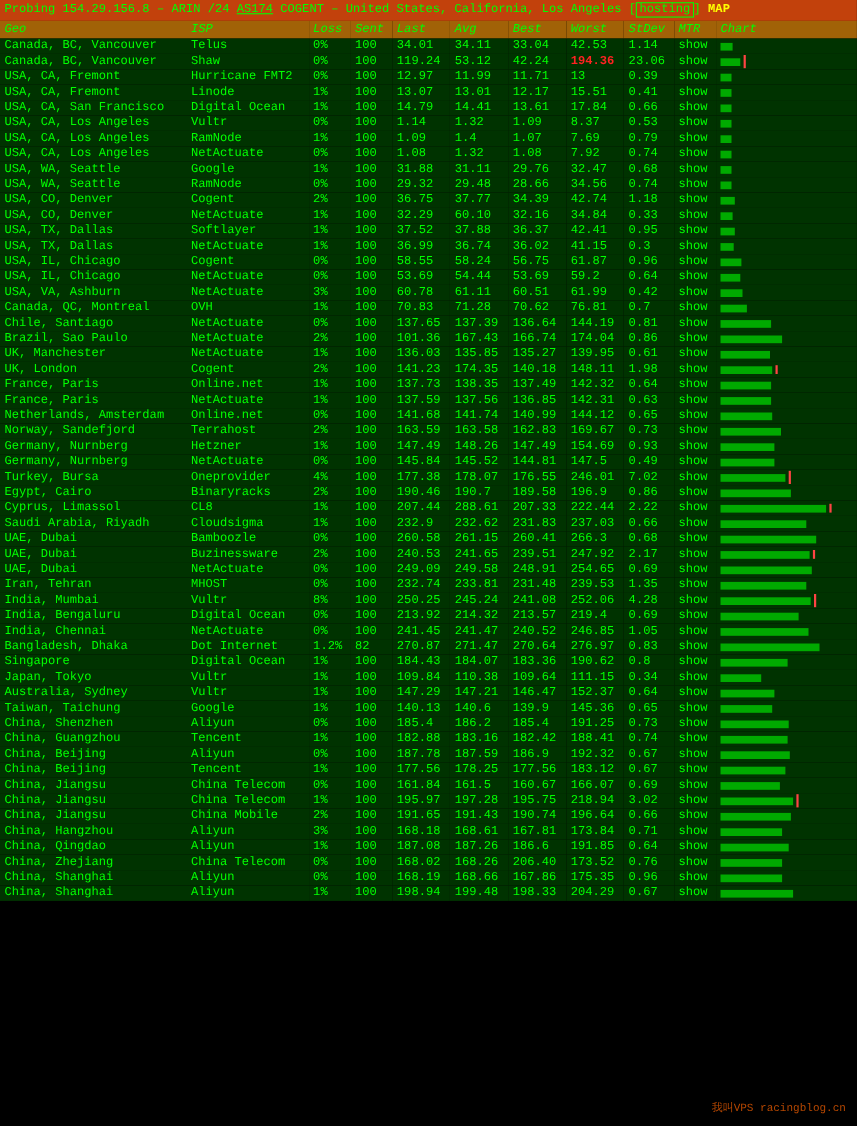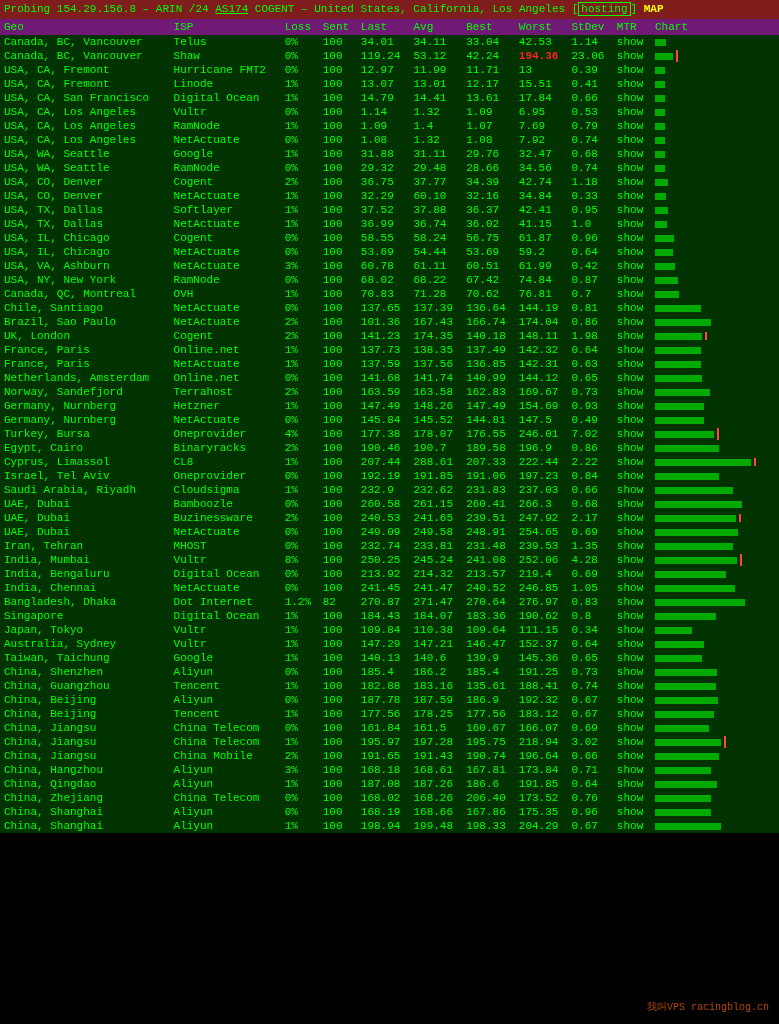--- a/index.html
+++ b/index.html
@@ -5,21 +5,21 @@
     * { margin: 0; padding: 0; box-sizing: border-box; }
     body {
       background: #000;
       color: #00ff00;
       font-family: 'Courier New', Courier, monospace;
       font-size: 11px;
       width: 779px;
       overflow-x: hidden;
     }
     .header {
-      background: #7f1d1d;
+      background: #c2410c;
       color: #00ff00;
       padding: 2px 4px;
       font-size: 11px;
       line-height: 1.4;
     }
     .header a, .header .link {
       color: #00ff00;
       text-decoration: underline;
       cursor: pointer;
     }
@@ -32,22 +32,23 @@
       color: #ffff00;
       font-weight: bold;
       text-decoration: none;
     }
     table {
       width: 100%;
       border-collapse: collapse;
       font-size: 11px;
     }
     thead tr {
-      background: #701a75;
+      background: #a16207;
       color: #00ff00;
+      font-style: italic;
     }
     thead th {
       padding: 2px 4px;
       text-align: left;
       font-weight: normal;
       border: none;
       white-space: nowrap;
     }
     tbody tr {
       background: #003300;
@@ -199,21 +200,21 @@
         </td>
       </tr>
       <tr>
         <td>USA, CA, Los Angeles</td>
         <td>Vultr</td>
         <td>0%</td>
         <td>100</td>
         <td>1.14</td>
         <td>1.32</td>
         <td>1.09</td>
-        <td>6.95</td>
+        <td>8.37</td>
         <td>0.53</td>
         <td><a class="show-link" href="#">show</a></td>
         <td class="td-chart">
           <div class="chart-bar-container" style="position: relative; width: 120px; height: 12px;">
             <div class="chart-bar" style="width: 10px; height: 7px; background: rgb(0, 170, 0); display: inline-block; vertical-align: middle;"></div>
           </div>
         </td>
       </tr>
       <tr>
         <td>USA, CA, Los Angeles</td>
@@ -336,21 +337,21 @@
       </tr>
       <tr>
         <td>USA, TX, Dallas</td>
         <td>NetActuate</td>
         <td>1%</td>
         <td>100</td>
         <td>36.99</td>
         <td>36.74</td>
         <td>36.02</td>
         <td>41.15</td>
-        <td>1.0</td>
+        <td>0.3</td>
         <td><a class="show-link" href="#">show</a></td>
         <td class="td-chart">
           <div class="chart-bar-container" style="position: relative; width: 120px; height: 12px;">
             <div class="chart-bar" style="width: 12.2467px; height: 7px; background: rgb(0, 170, 0); display: inline-block; vertical-align: middle;"></div>
           </div>
         </td>
       </tr>
       <tr>
         <td>USA, IL, Chicago</td>
         <td>Cogent</td>
@@ -396,37 +397,20 @@
         <td>61.99</td>
         <td>0.42</td>
         <td><a class="show-link" href="#">show</a></td>
         <td class="td-chart">
           <div class="chart-bar-container" style="position: relative; width: 120px; height: 12px;">
             <div class="chart-bar" style="width: 20.37px; height: 7px; background: rgb(0, 170, 0); display: inline-block; vertical-align: middle;"></div>
           </div>
         </td>
       </tr>
       <tr>
-        <td>USA, NY, New York</td>
-        <td>RamNode</td>
-        <td>0%</td>
-        <td>100</td>
-        <td>68.02</td>
-        <td>68.22</td>
-        <td>67.42</td>
-        <td>74.84</td>
-        <td>0.87</td>
-        <td><a class="show-link" href="#">show</a></td>
-        <td class="td-chart">
-          <div class="chart-bar-container" style="position: relative; width: 120px; height: 12px;">
-            <div class="chart-bar" style="width: 22.74px; height: 7px; background: rgb(0, 170, 0); display: inline-block; vertical-align: middle;"></div>
-          </div>
-        </td>
-      </tr>
-      <tr>
         <td>Canada, QC, Montreal</td>
         <td>OVH</td>
         <td>1%</td>
         <td>100</td>
         <td>70.83</td>
         <td>71.28</td>
         <td>70.62</td>
         <td>76.81</td>
         <td>0.7</td>
         <td><a class="show-link" href="#">show</a></td>
@@ -464,20 +448,37 @@
         <td>174.04</td>
         <td>0.86</td>
         <td><a class="show-link" href="#">show</a></td>
         <td class="td-chart">
           <div class="chart-bar-container" style="position: relative; width: 120px; height: 12px;">
             <div class="chart-bar" style="width: 55.81px; height: 7px; background: rgb(0, 170, 0); display: inline-block; vertical-align: middle;"></div>
           </div>
         </td>
       </tr>
       <tr>
+        <td>UK, Manchester</td>
+        <td>NetActuate</td>
+        <td>1%</td>
+        <td>100</td>
+        <td>136.03</td>
+        <td>135.85</td>
+        <td>135.27</td>
+        <td>139.95</td>
+        <td>0.61</td>
+        <td><a class="show-link" href="#">show</a></td>
+        <td class="td-chart">
+          <div class="chart-bar-container" style="position: relative; width: 120px; height: 12px;">
+            <div class="chart-bar" style="width: 45.2833px; height: 7px; background: rgb(0, 170, 0); display: inline-block; vertical-align: middle;"></div>
+          </div>
+        </td>
+      </tr>
+      <tr>
         <td>UK, London</td>
         <td>Cogent</td>
         <td>2%</td>
         <td>100</td>
         <td>141.23</td>
         <td>174.35</td>
         <td>140.18</td>
         <td>148.11</td>
         <td>1.98</td>
         <td><a class="show-link" href="#">show</a></td>
@@ -633,37 +634,20 @@
         <td>207.44</td>
         <td>288.61</td>
         <td>207.33</td>
         <td>222.44</td>
         <td>2.22</td>
         <td><a class="show-link" href="#">show</a></td>
         <td class="td-chart">
           <div class="chart-bar-container" style="position: relative; width: 120px; height: 12px;">
             <div class="chart-bar" style="width: 96.2033px; height: 7px; background: rgb(0, 170, 0); display: inline-block; vertical-align: middle;"></div>
             <div style="width: 2px; height: 8px; background: rgb(255, 68, 68); display: inline-block; margin-left: 3px; vertical-align: middle;"></div>
-          </div>
-        </td>
-      </tr>
-      <tr>
-        <td>Israel, Tel Aviv</td>
-        <td>Oneprovider</td>
-        <td>0%</td>
-        <td>100</td>
-        <td>192.19</td>
-        <td>191.85</td>
-        <td>191.06</td>
-        <td>197.23</td>
-        <td>0.84</td>
-        <td><a class="show-link" href="#">show</a></td>
-        <td class="td-chart">
-          <div class="chart-bar-container" style="position: relative; width: 120px; height: 12px;">
-            <div class="chart-bar" style="width: 63.95px; height: 7px; background: rgb(0, 170, 0); display: inline-block; vertical-align: middle;"></div>
           </div>
         </td>
       </tr>
       <tr>
         <td>Saudi Arabia, Riyadh</td>
         <td>Cloudsigma</td>
         <td>1%</td>
         <td>100</td>
         <td>232.9</td>
         <td>232.62</td>
@@ -900,21 +884,21 @@
           </div>
         </td>
       </tr>
       <tr>
         <td>China, Guangzhou</td>
         <td>Tencent</td>
         <td>1%</td>
         <td>100</td>
         <td>182.88</td>
         <td>183.16</td>
-        <td>135.61</td>
+        <td>182.42</td>
         <td>188.41</td>
         <td>0.74</td>
         <td><a class="show-link" href="#">show</a></td>
         <td class="td-chart">
           <div class="chart-bar-container" style="position: relative; width: 120px; height: 12px;">
             <div class="chart-bar" style="width: 61.0533px; height: 7px; background: rgb(0, 170, 0); display: inline-block; vertical-align: middle;"></div>
           </div>
         </td>
       </tr>
       <tr>

